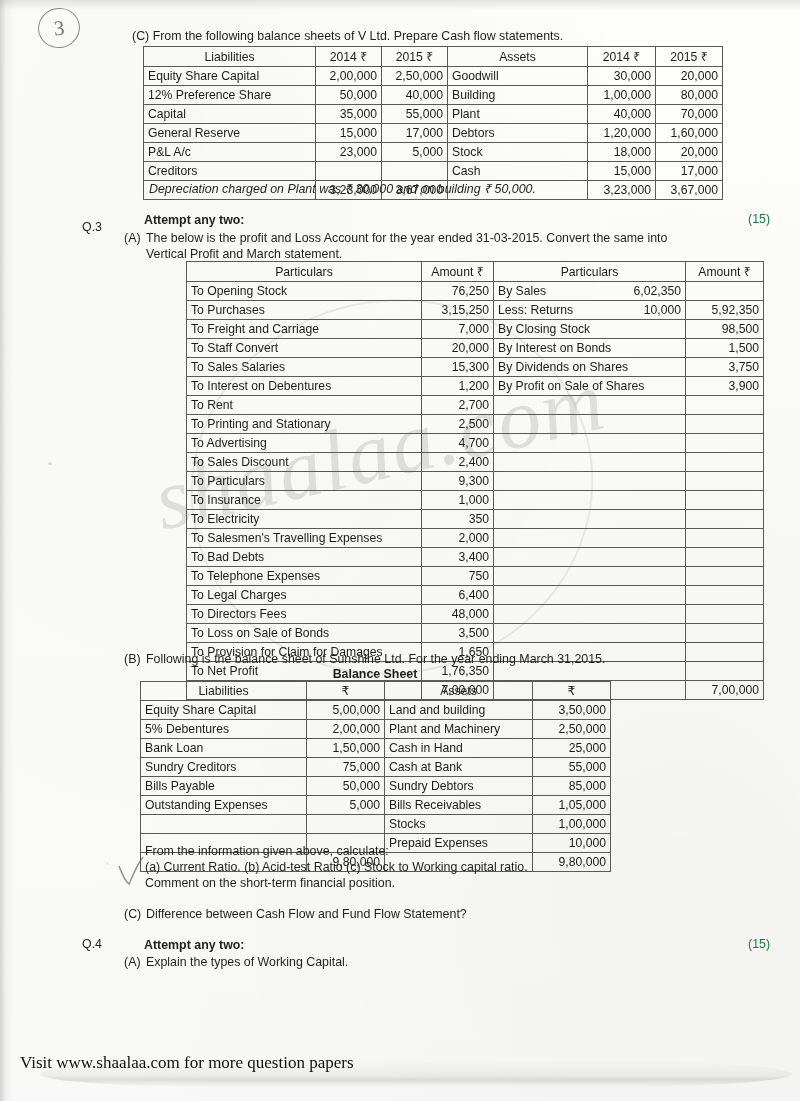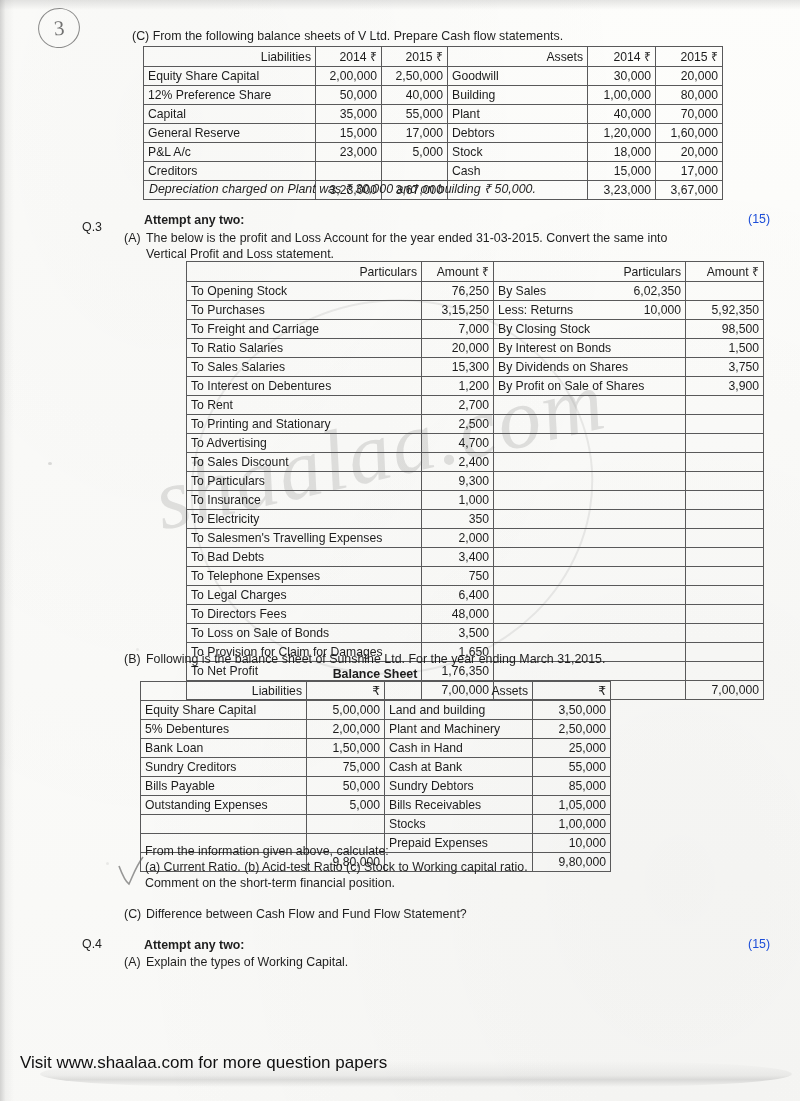--- a/index.html
+++ b/index.html
@@ -114,21 +114,21 @@
     line-height: 16px;
     color: #1f1f1f;
   }
   .txt-b { font-weight: bold; text-align: center; }
   .qlabel {
     font-size: 12.4px;
     color: #1f1f1f;
   }
   .marks {
     font-size: 12.4px;
-    color: #1d4ed8;
+    color: #15803d;
   }
   .center-title {
     font-size: 12.4px;
     font-weight: bold;
     text-align: center;
   }
 
   
   table.sheet {
     border-collapse: collapse;
@@ -140,21 +140,21 @@
   table.sheet td, table.sheet th {
     border: 1px solid #59595a;
     padding: 1px 4px;
     height: 16px;
     font-weight: normal;
     vertical-align: middle;
     white-space: nowrap;
     overflow: hidden;
   }
   table.sheet th {
-    text-align: right;
+    text-align: center;
   }
   .num-cell { text-align: right; }
   .txt-cell { text-align: left; }
   .tot { font-weight: bold; }
   .rupee { font-family: "DejaVu Sans", sans-serif; }
 
   
   .splitcell {
     display: flex;
     justify-content: space-between;
@@ -162,20 +162,21 @@
   }
   .splitcell .sp-r { padding-left: 10px; }
 
   
   .footer {
     position: absolute;
     left: 20px;
     bottom: 28px;
     font-size: 17px;
     color: #101010;
+    font-family: Liberation Serif, serif;
   }
 
   
   .check {
     position: absolute;
     pointer-events: none;
     color: rgba(70,70,70,0.55);
   }
 </style>
 </head>
@@ -292,21 +293,21 @@
   </div>
 
   <div class="blk txt" style="left:149px;top:181px;font-style:italic;">Depreciation charged on Plant was ₹ 30,000 and on building ₹ 50,000.</div>
 
   <div class="blk qlabel" style="left:82px;top:220px;text-align:right;">Q.3</div>
   <div class="blk txt txt-b" style="left:144px;top:212px;">Attempt any two:</div>
   <div class="blk marks" style="left:748px;top:212px;">(15)</div>
 
   <div class="blk txt" style="left:124px;top:230px;">(A)</div>
   <div class="blk txt" style="left:146px;top:230px;">The below is the profit and Loss Account for the year ended 31-03-2015. Convert the same into</div>
-  <div class="blk txt" style="left:146px;top:246px;">Vertical Profit and Loss statement.</div>
+  <div class="blk txt" style="left:146px;top:246px;">Vertical Profit and March statement.</div>
 
   <div class="blk" style="left:143px;top:261px;padding-left:43px;">
     <table class="sheet">
       <colgroup>
         <col style="width:235px">
           <col style="width:72px">
         <col style="width:192px">
           <col style="width:78px">
       </colgroup>
       <thead>
@@ -340,21 +341,21 @@
           </td>
           <td class="num-cell">5,92,350</td>
         </tr>
         <tr>
           <td class="txt-cell">To Freight and Carriage</td>
           <td class="num-cell">7,000</td>
           <td class="txt-cell">By Closing Stock</td>
           <td class="num-cell">98,500</td>
         </tr>
         <tr>
-          <td class="txt-cell">To Ratio Salaries</td>
+          <td class="txt-cell">To Staff Convert</td>
           <td class="num-cell">20,000</td>
           <td class="txt-cell">By Interest on Bonds</td>
           <td class="num-cell">1,500</td>
         </tr>
         <tr>
           <td class="txt-cell">To Sales Salaries</td>
           <td class="num-cell">15,300</td>
           <td class="txt-cell">By Dividends on Shares</td>
           <td class="num-cell">3,750</td>
         </tr>

